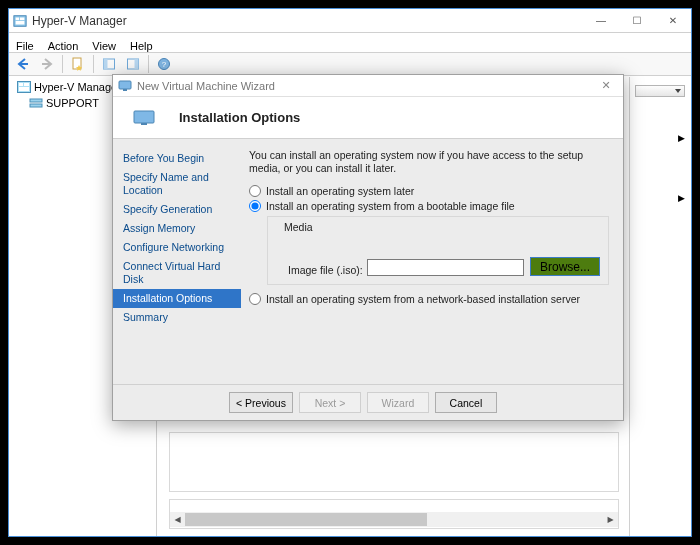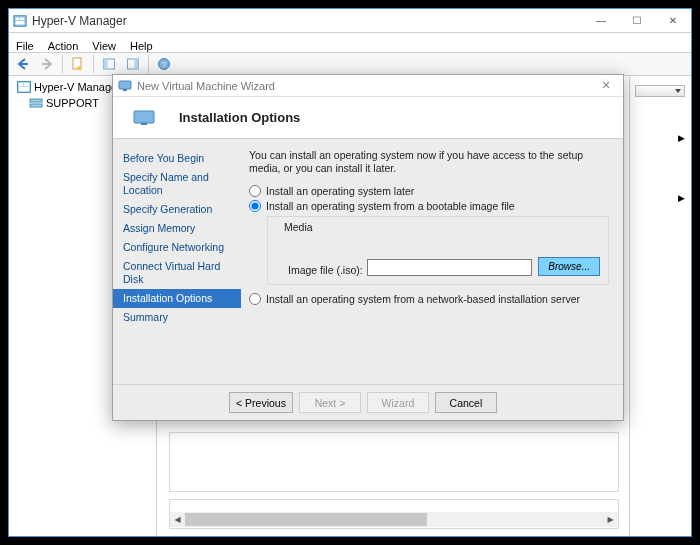--- a/index.html
+++ b/index.html
@@ -45,21 +45,21 @@
   .wiz-nav .step.sel { background:#2f75c8; color:#fff; }
   .wiz-main { flex:1; padding:10px 14px 4px 8px; font-size:10.5px; color:#222; }
   .intro { line-height:13px; margin-bottom:10px; }
   .optrow { display:flex; align-items:center; margin:3px 0; }
   .optrow input[type=radio] { margin:0 5px 0 0; width:12px; height:12px; }
   .media-group { margin:4px 0 8px 18px; border:1px solid #d8d8d8; padding:4px 8px 8px 8px; background:#ececec; }
   .media-group .legend { font-size:10.5px; margin-bottom:4px;padding-left:8px; }
   .filerow { display:flex; align-items:flex-end; padding-left:12px;margin-top:24px; }
   .filerow label { font-size:10.5px; margin-right:4px; }
   .filerow input[type=text] { flex:1; height:17px; font-size:10.5px; border:1px solid #7a7a7a; padding:0 2px; background:#fff; }
-  .browse { height:19px; margin-left:6px; font-size:10px; padding:0 9px; background:#7dd3fc; border:1px solid #3b7bc8; color:#000; cursor:pointer;font-style:italic; }
+  .browse { height:19px; margin-left:6px; font-size:12px; padding:0 9px; background:#4d7c0f; border:1px solid #3b7bc8; color:#000; cursor:pointer; }
   .wiz-foot { height:36px; border-top:1px solid #d0d0d0; display:flex; align-items:center; justify-content:center; padding-right:10px; gap:6px; background:#ececec; }
   .wbtn { height:21px; min-width:62px; font-size:10.5px; background:#e7e7e7; border:1px solid #adadad; color:#000; cursor:pointer; }
   .wbtn.disabled { color:#9a9a9a; border-color:#cfcfcf; background:#f0f0f0; cursor:default; }
 </style>
 </head>
 <body>
 
 <div class="frame">
 
   <div class="titlebar">

